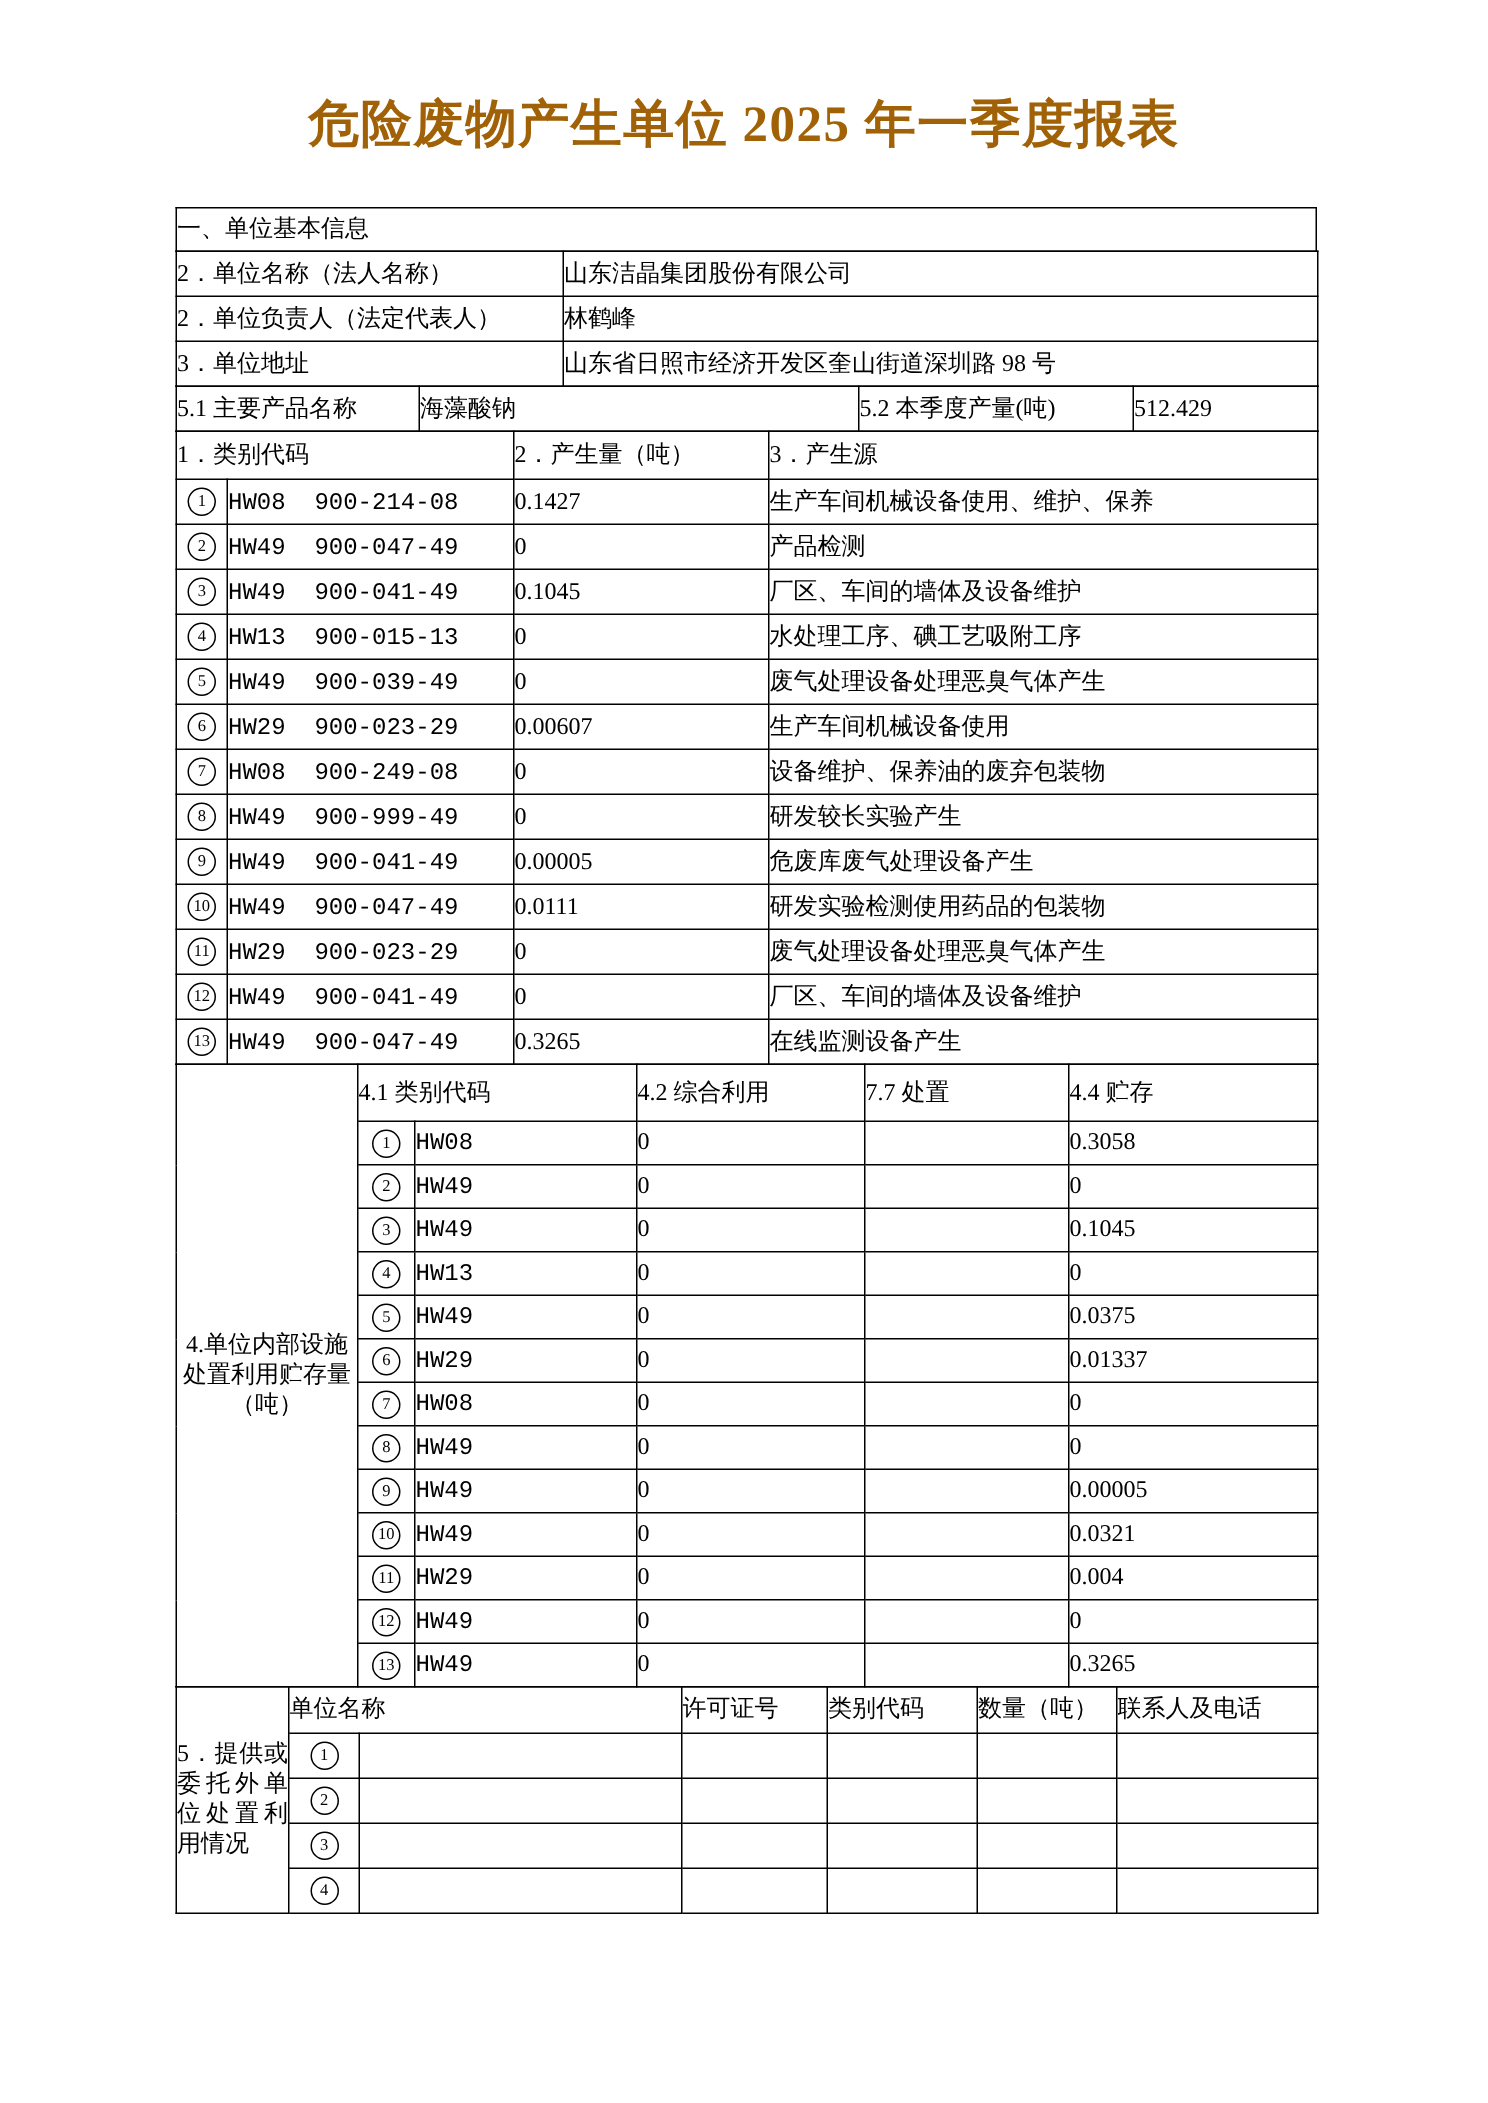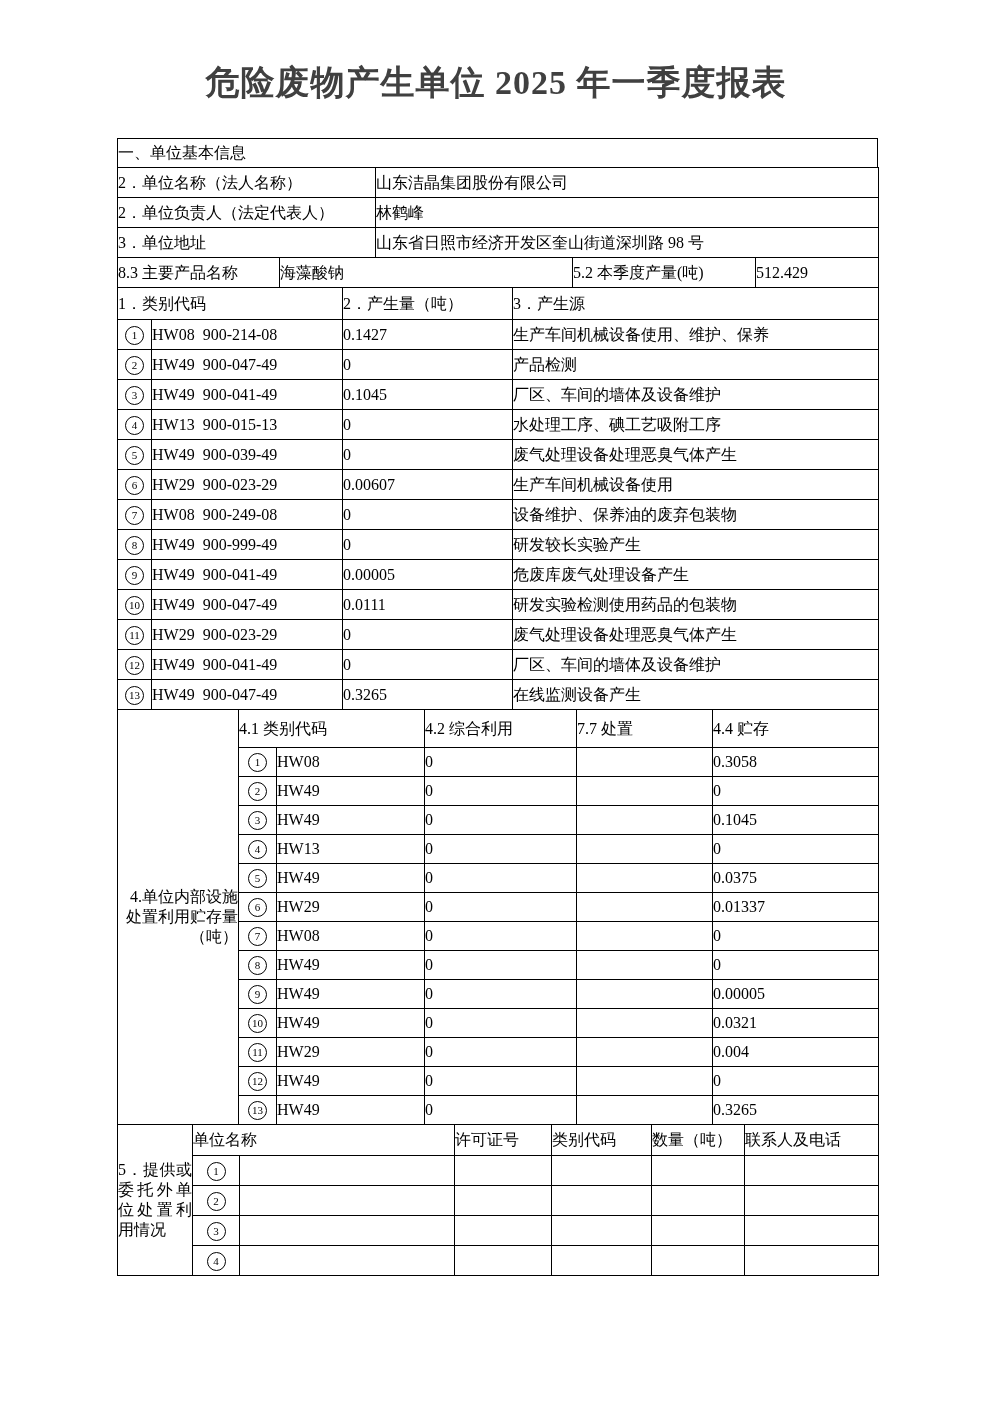--- a/index.html
+++ b/index.html
@@ -1,34 +1,34 @@
 <!DOCTYPE html>
 <html><head>
 <meta charset="utf-8">
 <style>
   html,body{margin:0;padding:0;background:#ffffff;}
   .page{position:relative;width:992px;height:1402px;background:#ffffff;overflow:hidden;
         font-family:"Liberation Serif","DejaVu Serif",serif;color:#000;}
   .title{margin:0;padding-top:60px;height:46px;text-align:center;
-         font-size:34px;font-weight:bold;letter-spacing:1px;color:#404040;}
+         font-size:34px;font-weight:bold;letter-spacing:1px;color:#a16207;}
   .doc{margin:32px 0 0 117px;width:761px;}
   table.tbl{border-collapse:collapse;table-layout:fixed;width:761px;
             font-size:16px;color:#000;}
   table.tbl + table.tbl{margin-top:-1px;}
   .tbl td{border:1px solid #000;vertical-align:middle;padding:0;overflow:hidden;
           line-height:1.25;}
   .h28 td{height:28px;} .h29 td{height:29px;} .h30 td{height:30px;}
   .h31 td{height:31px;} .h37 td{height:37px;}
   .pl8{padding-left:8px;} .pl10{padding-left:10px;}
   .cc{text-align:center;}
-  .code{padding-left:7px;white-space:pre;}
+  .code{padding-left:7px;white-space:pre;font-family:Liberation Mono, monospace;}
   .circ{display:inline-block;width:17px;height:17px;border:1px solid #000;
         border-radius:50%;font-size:11px;line-height:16px;text-align:center;
         vertical-align:middle;}
-  .side-label{padding:4px 6px;line-height:27px;text-align:right;}
+  .side-label{padding:4px 6px;line-height:27px;text-align:center;}
   .side-label5{padding:4px 6px;line-height:28px;text-align:justify;
                text-justify:inter-character;}
 </style>
 </head>
 <body>
 
 <div class="page">
 
   <h1 class="title">危险废物产生单位 2025 年一季度报表</h1>
 
@@ -69,21 +69,21 @@
 
     <table class="tbl">
       <colgroup>
           <col style="width:162px">
           <col style="width:293px">
           <col style="width:183px">
           <col style="width:123px">
         </colgroup>
       <tbody>
         <tr class="h29">
-          <td class="pl8">8.3 主要产品名称</td>
+          <td class="pl8">5.1 主要产品名称</td>
           <td class="pl10">海藻酸钠</td>
           <td class="pl8">5.2 本季度产量(吨)</td>
           <td class="pl10">512.429</td>
         </tr>
       </tbody>
     </table>
 
 
     <table class="tbl">
       <colgroup>

